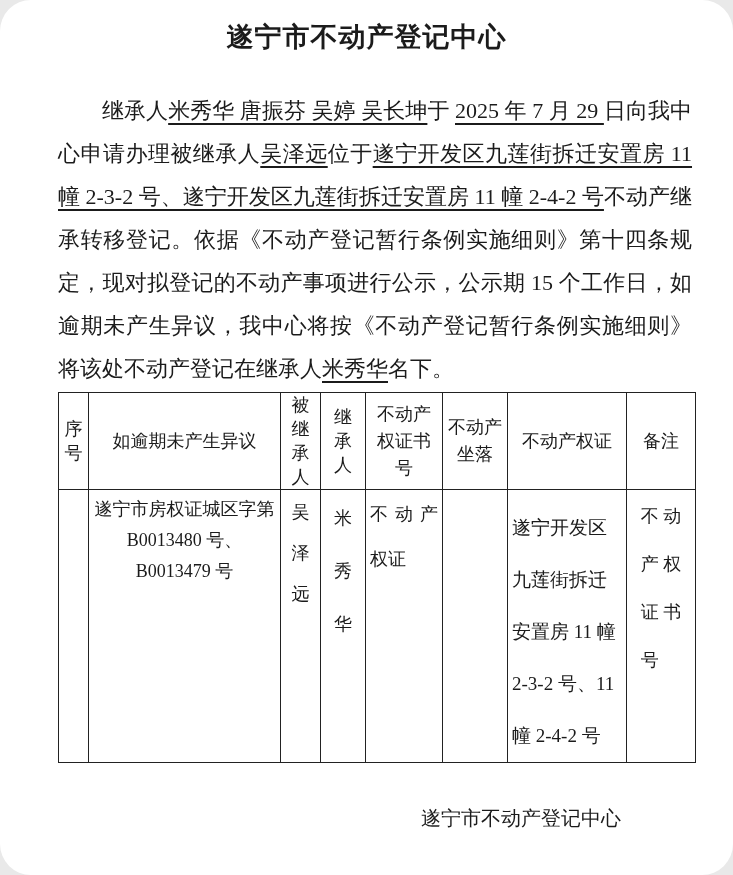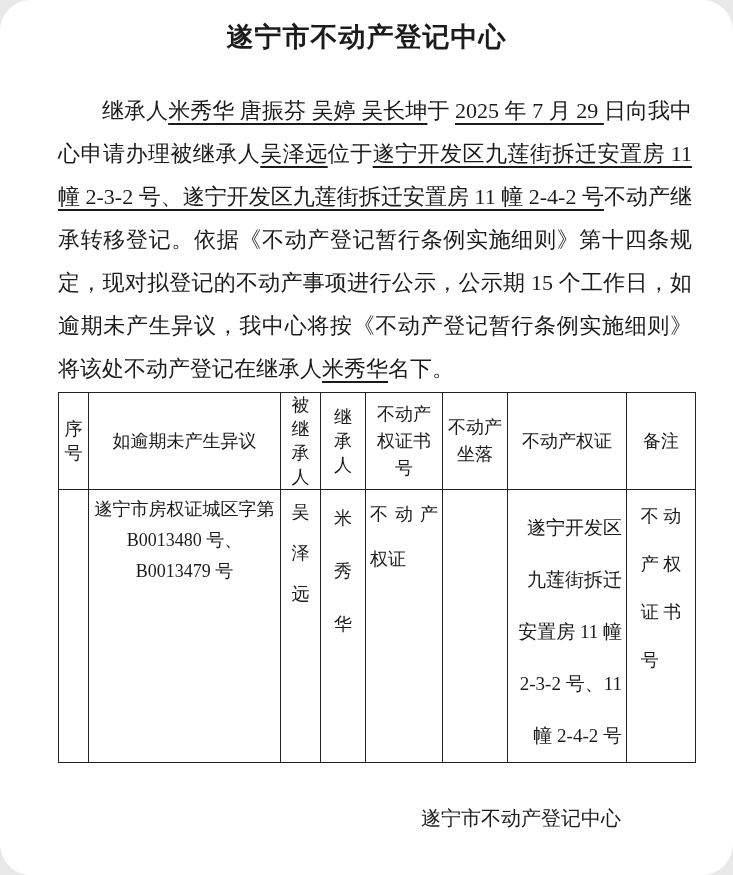--- a/index.html
+++ b/index.html
@@ -48,21 +48,21 @@
   }
   .hdr-wrap3 { display:inline-block; width:3.3em; word-break:break-all; line-height:27px; }
   .cert-cell  { padding:2px 3px 0; line-height:31px; text-align:center; }
   .vname      { width:1.08em; margin:0 auto; word-break:break-all; text-align:center; }
   .vname.decedent { line-height:41px; }
   .vname.heir     { line-height:53px; }
   .rtype-cell {
     margin:0 4px; text-align:justify; line-height:45px; word-break:break-all;
   }
   .loc-cell {
-    padding:12px 4px 0; font-size:19px; line-height:52px; text-align:right;
+    padding:12px 4px 0; font-size:19px; line-height:52px; text-align:left;
   }
   .remark-cell {
     width:2.25em; margin:0 auto; text-align:justify;
     word-break:break-all; line-height:48px;
   }
   .footer {
     margin-top:42px; padding-right:112px; text-align:right;
     font-size:20px; line-height:26px;
   }
 </style>

